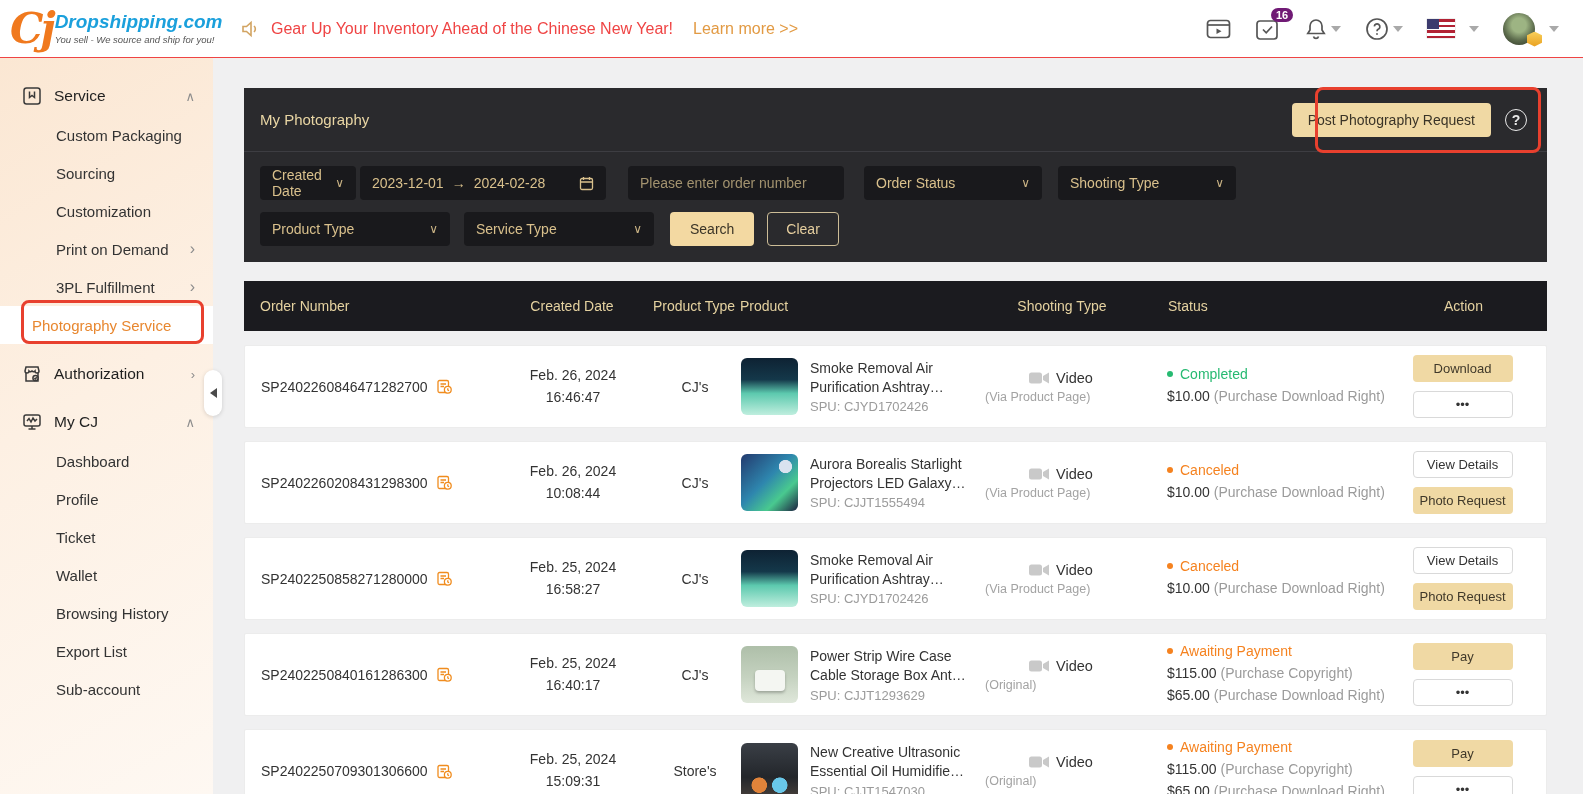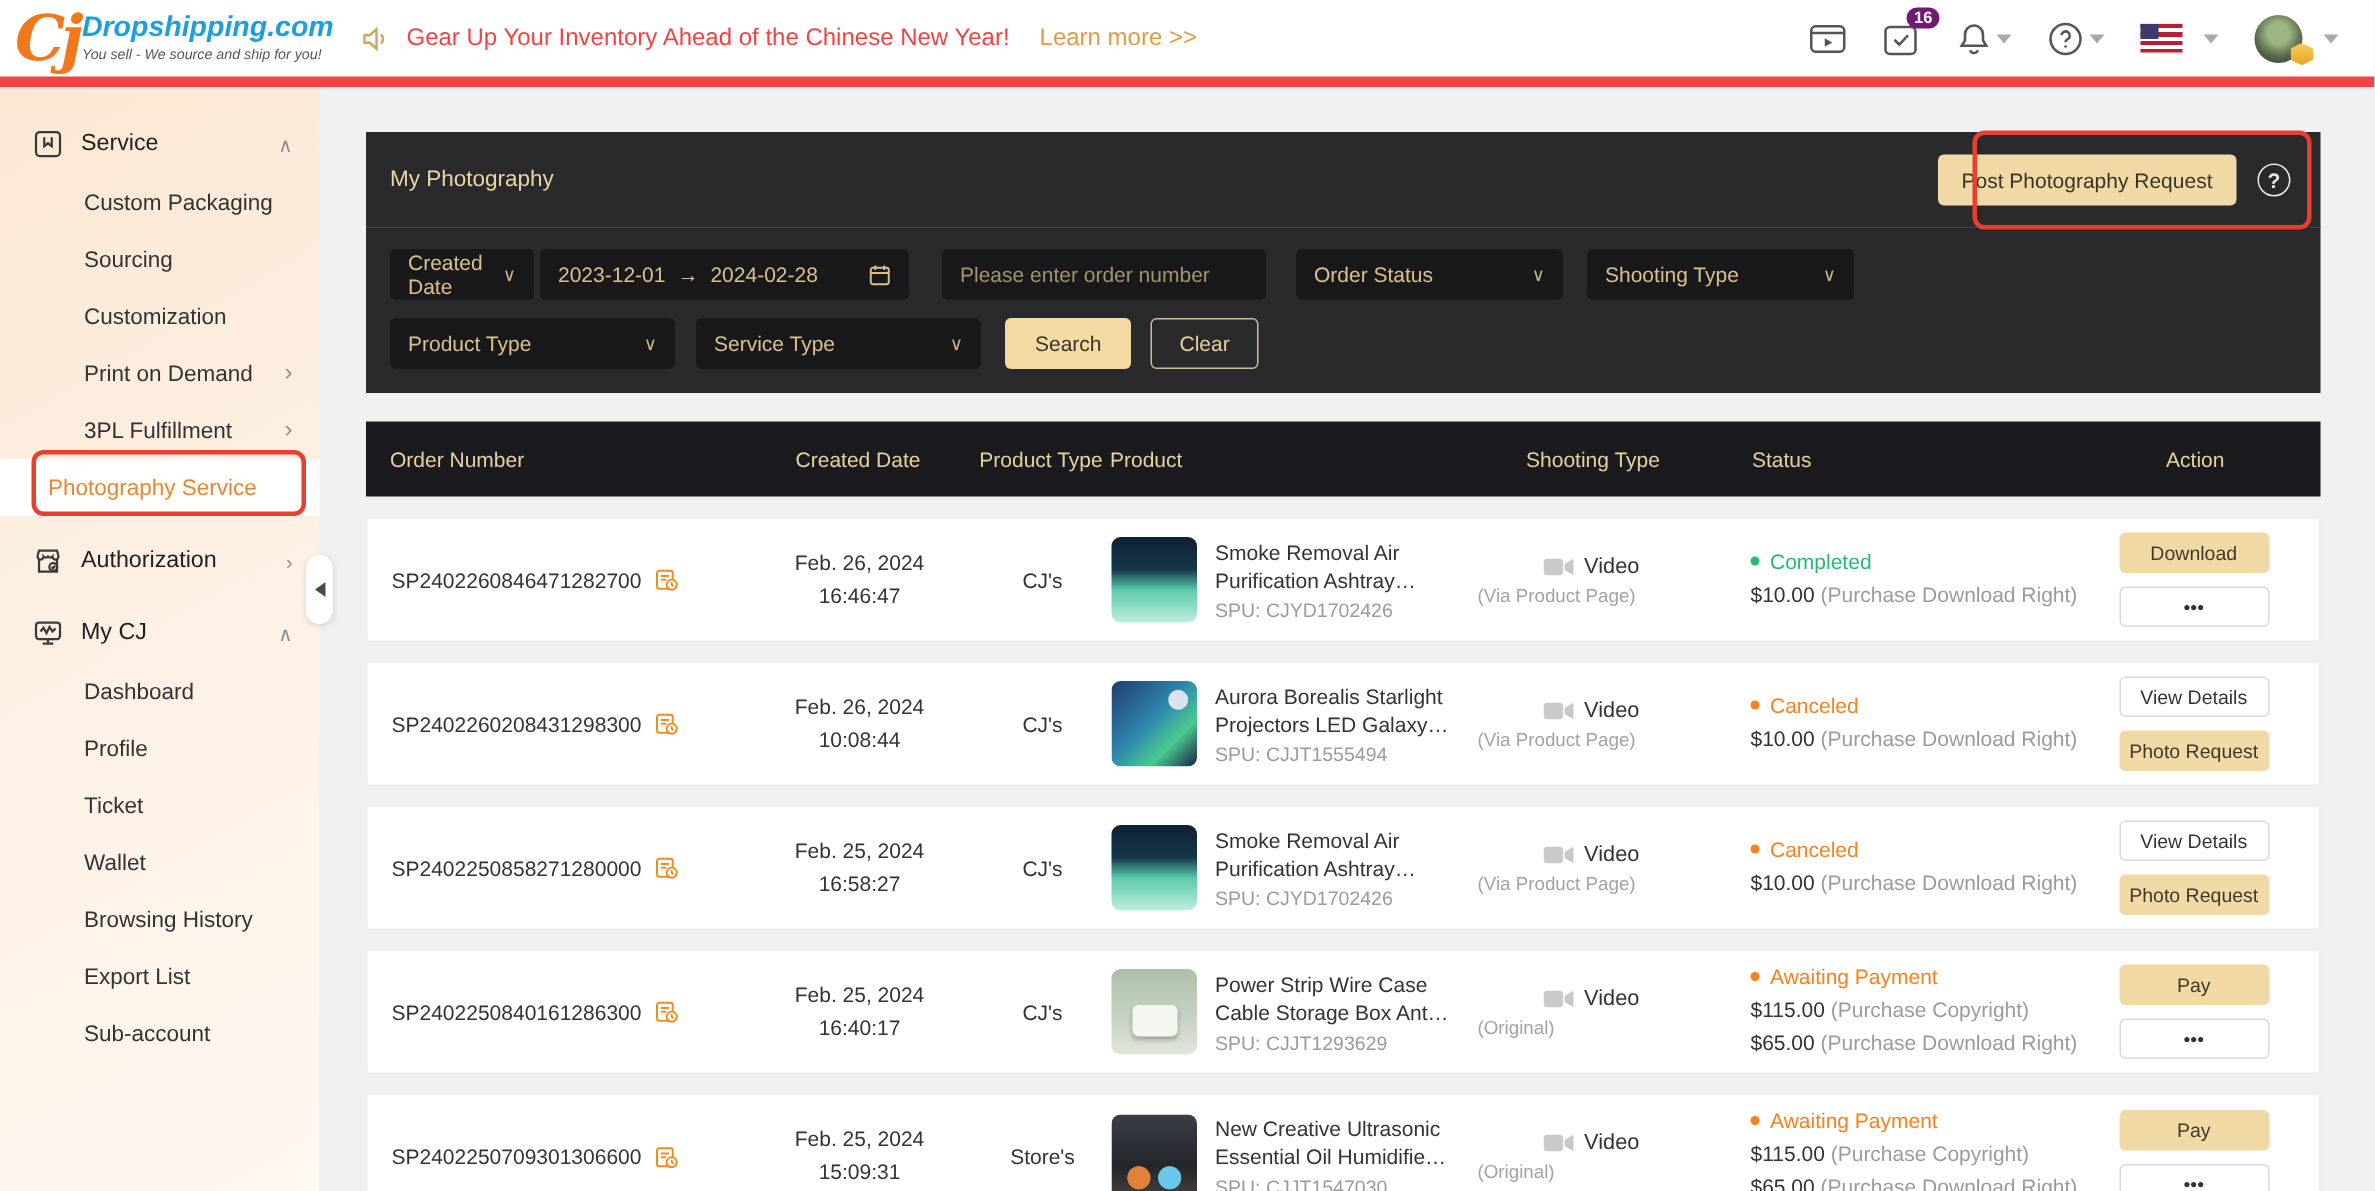--- a/index.html
+++ b/index.html
@@ -1,21 +1,21 @@
 <!DOCTYPE html>
 <html><head>
 <meta charset="utf-8">
 <style>
   * { margin:0; padding:0; box-sizing:border-box; }
   html,body { width:1583px; height:794px; overflow:hidden; }
   body { font-family:"Liberation Sans", sans-serif; background:#f0f0f1; position:relative; color:#333; }
 
   
   .topbar { position:absolute; left:0; top:0; width:1583px; height:58px; background:#fff;
-            display:flex; align-items:center; padding:0 24px 0 10px; border-bottom:7px solid #ef4444; z-index:5; }
+            display:flex; align-items:center; padding:0 24px 0 10px; border-bottom:1px solid #ef4444; z-index:5; }
   .logo { display:flex; align-items:center; width:205px; flex:0 0 auto; }
   .logo-cj { font-family:"DejaVu Serif", serif; font-style:italic; font-weight:bold;
              font-size:42px; color:#f0791e; letter-spacing:-3px; line-height:1; margin-right:2px; }
   .logo-text-col { display:flex; flex-direction:column; }
   .logo-brand { font-style:italic; font-weight:bold; font-size:19px; color:#1ba0dc; line-height:1.1; }
   .logo-tagline { font-style:italic; font-size:9.5px; color:#555; margin-top:2px; }
   .announce { display:flex; align-items:center; margin-left:26px; gap:10px; }
   .announce-text { font-size:16px; color:#ef4444; }
   .announce-link { font-size:16px; color:#e29a43; margin-left:10px; cursor:pointer; }
   .top-icons { margin-left:auto; display:flex; align-items:center; gap:24px; }

